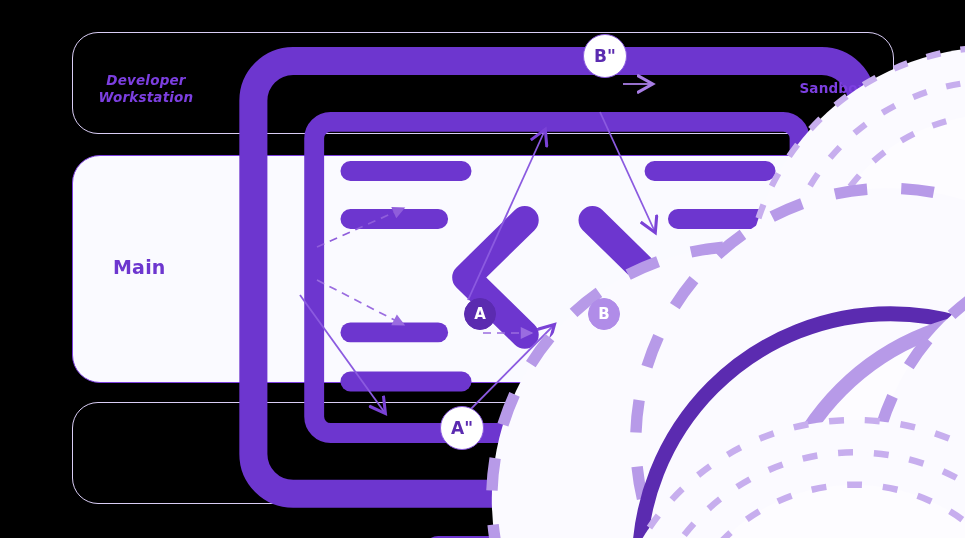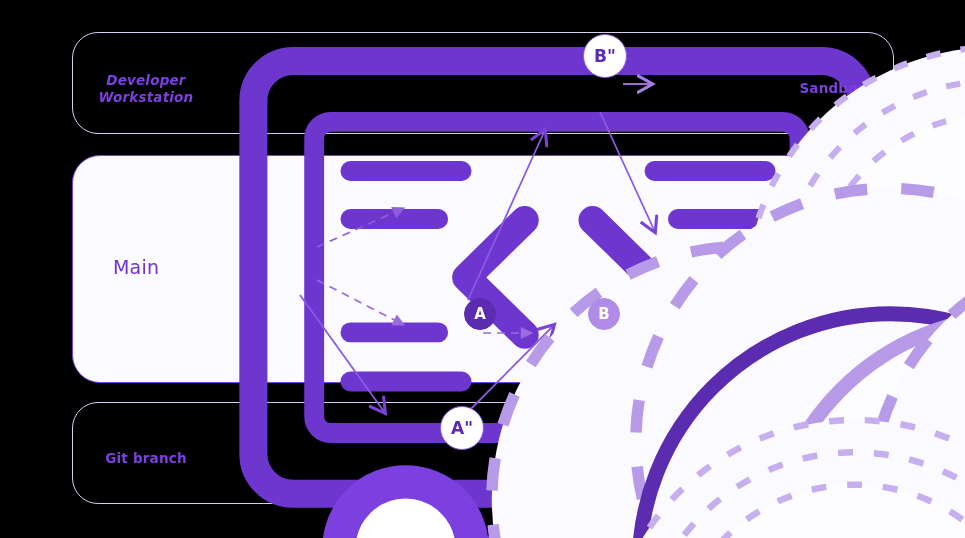--- a/index.html
+++ b/index.html
@@ -4,21 +4,21 @@
 <style>
   html,body{margin:0;padding:0;background:#000;}
   body{width:965px;height:538px;overflow:hidden;font-family:"DejaVu Sans","Liberation Sans",sans-serif;}
   #stage{position:relative;width:965px;height:538px;background:#000;}
   .panel{position:absolute;box-sizing:border-box;border-radius:26px;}
   #panel-top{left:72px;top:32px;width:822px;height:102px;background:#000;border:1.6px solid #d9cdf5;}
   #panel-mid{left:72px;top:155px;width:822px;height:228px;background:#fafaff;border:1.6px solid #7c3fe0;border-radius:28px;}
   #panel-bot{left:72px;top:402px;width:822px;height:102px;background:#000;border:1.6px solid #d9cdf5;}
   .cell{position:absolute;display:flex;flex-direction:column;align-items:center;justify-content:center;}
   .cell-label{margin-top:9px;color:#7c3fe0;font-size:13.5px;font-weight:700;line-height:1.22;text-align:center;letter-spacing:.2px;}
-  .side-label{position:absolute;color:#6d36cf;font-size:19px;font-weight:400;letter-spacing:.2px;}
+  .side-label{position:absolute;color:#6d36cf;font-size:19px;font-weight:700;letter-spacing:.2px;}
   #label-main{left:113px;top:256px;}
   #label-baseline{left:781px;top:256px;}
   svg{position:absolute;left:0;top:0;width:965px;height:538px;overflow:visible;pointer-events:none;}
   #edges{z-index:2;}
   .node{position:absolute;z-index:4;}
   .badge{position:absolute;display:flex;align-items:center;justify-content:center;border-radius:50%;font-weight:700;box-sizing:border-box;}
   .icon-wrap{position:absolute;}
 </style>
 </head>
 <body>
@@ -134,32 +134,20 @@
         <rect x="12" y="21.5" width="50" height="6.5" rx="1.2" fill="#efe8fb" stroke="#6d36cf" stroke-width="2"></rect>
         <rect x="15.5" y="28" width="43" height="13.5" rx="1.2" fill="#fff" stroke="#6d36cf" stroke-width="2"></rect>
         <path d="M31.5,31.8 L27,34.8 L31.5,37.8" fill="none" stroke="#6d36cf" stroke-width="2" stroke-linecap="round" stroke-linejoin="round"></path>
         <line x1="36.5" y1="31" x2="33.5" y2="38.6" stroke="#6d36cf" stroke-width="2" stroke-linecap="round"></line>
         <path d="M41,31.8 L45.5,34.8 L41,37.8" fill="none" stroke="#6d36cf" stroke-width="2" stroke-linecap="round" stroke-linejoin="round"></path>
       </svg>
     </span>
     <div class="cell-label">Sandbox</div>
   </div>
 
-  <div class="cell" style="left:96px;top:414px;width:100px;height:80px;">
-    <span>
-      <svg width="58" height="42" viewBox="0 0 58 42">
-        <line x1="15.5" y1="10.5" x2="15.5" y2="31" stroke="#7c3fe0" stroke-width="2.6" stroke-linecap="round"></line>
-        <path d="M15.5,31 L31,31 Q36.5,31 36.5,25 L36.5,18.5" fill="none" stroke="#7c3fe0" stroke-width="2.6" stroke-linecap="round"></path>
-        <circle cx="15.5" cy="10.5" r="5.2" fill="#fff" stroke="#7c3fe0" stroke-width="2.6"></circle>
-        <circle cx="15.5" cy="31" r="5.2" fill="#fff" stroke="#7c3fe0" stroke-width="2.6"></circle>
-        <circle cx="36.5" cy="17" r="5.2" fill="#fff" stroke="#7c3fe0" stroke-width="2.6"></circle>
-      </svg>
-    </span>
-    <div class="cell-label">Git branch</div>
-  </div>
 
   <div class="cell" style="left:786px;top:416px;width:94px;height:80px;">
     <span>
       <svg width="72" height="46" viewBox="0 0 72 46">
         <path d="M22,22 L31,7.5 L40,22 Z" fill="#efe8fb" stroke="#6d36cf" stroke-width="2"></path>
         <path d="M33,22 L45,3.5 L57,22 Z" fill="#efe8fb" stroke="#6d36cf" stroke-width="2"></path>
         <g fill="#6d36cf">
           <circle cx="28" cy="16" r=".85"></circle>
             <circle cx="32" cy="19" r=".85"></circle>
             <circle cx="35" cy="14" r=".85"></circle>

